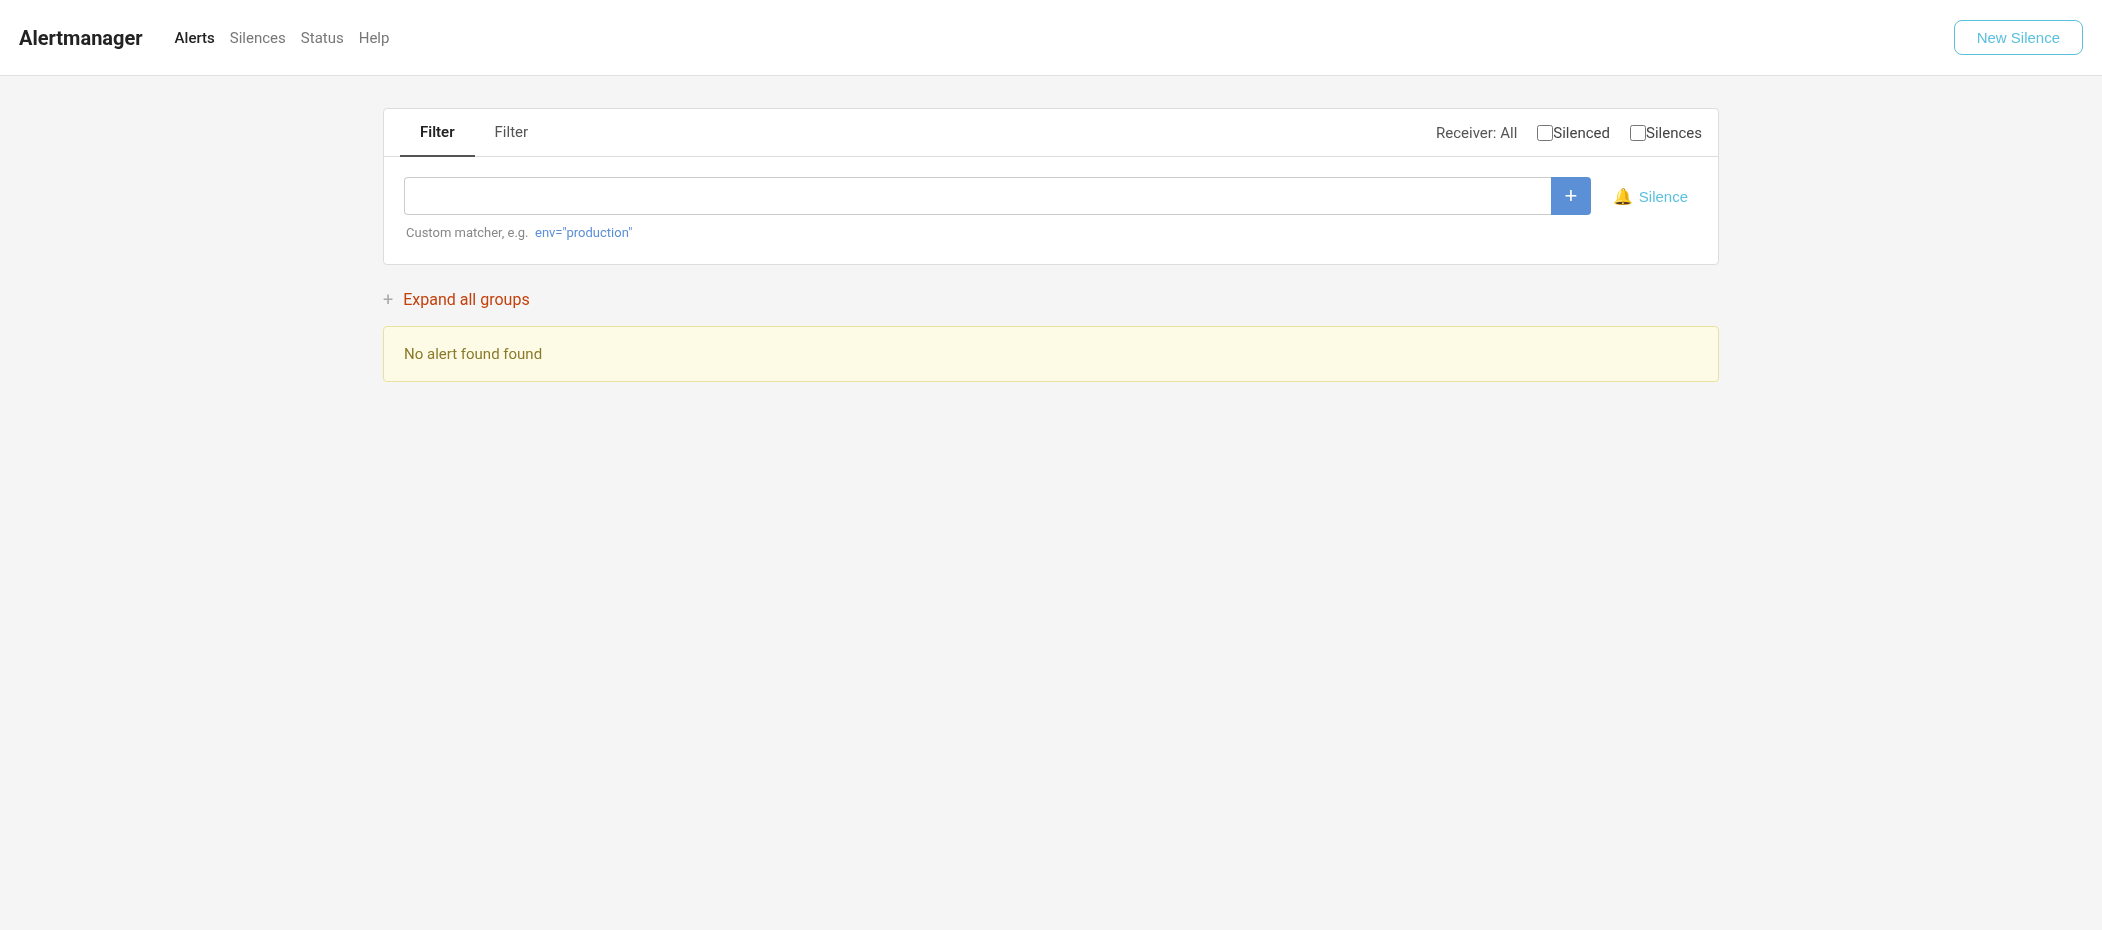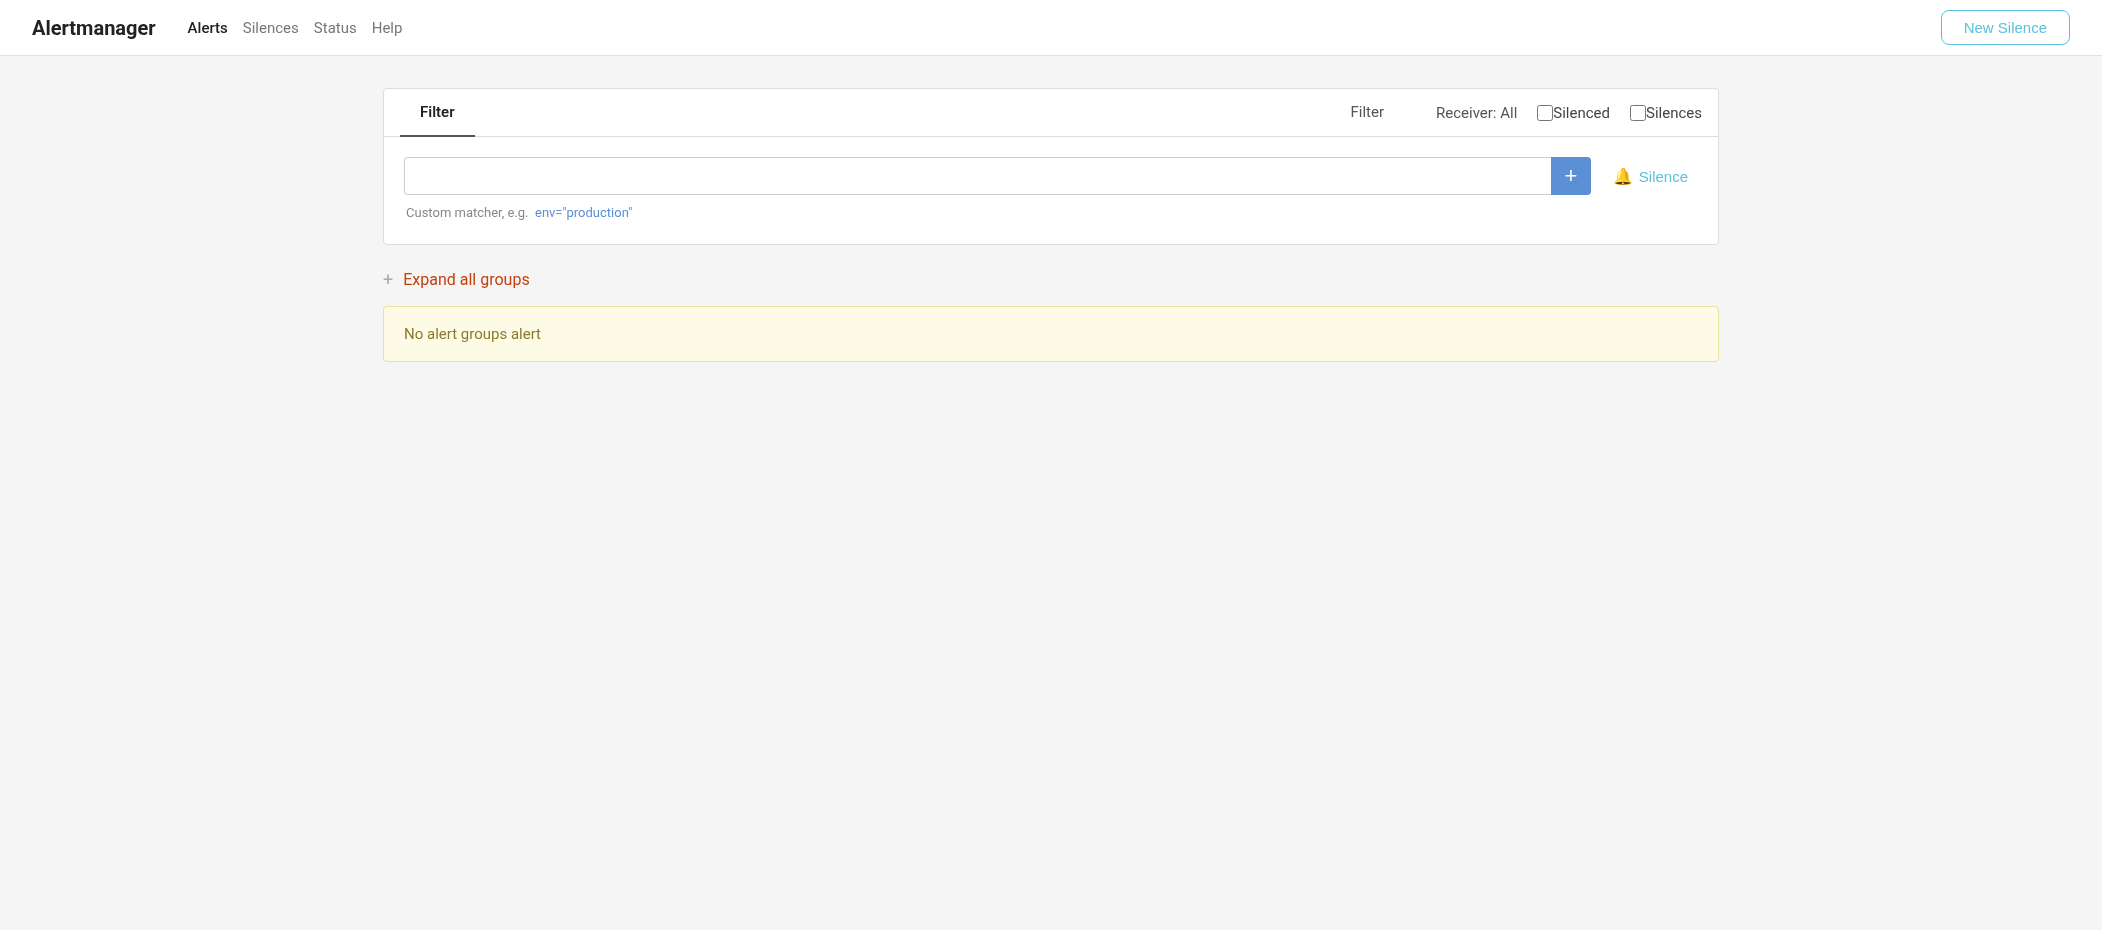--- a/index.html
+++ b/index.html
@@ -14,22 +14,22 @@
       color: #333;
       font-size: 15px;
     }
 
     
     .navbar {
       background: #ffffff;
       border-bottom: 1px solid #e0e0e0;
       display: flex;
       align-items: center;
-      padding: 0 32px;
-      height: 56px;
+      padding: 0 19px;
+      height: 76px;
     }
 
     .navbar-brand {
       font-size: 20px;
       font-weight: 700;
       color: #222;
       margin-right: 32px;
     }
 
     .navbar-nav {
@@ -256,21 +256,21 @@
   <div class="navbar-actions">
     <button class="btn-new-silence">New Silence</button>
   </div>
 </nav>
 
 <div class="main-content">
 
   <div class="card">
 
     <div class="tabs-row">
-      <div class="tabs" style="flex:1; border-bottom:none;justify-content:space-between;">
+      <div class="tabs" style="flex:1; border-bottom:none;">
         <div class="tab active">Filter</div>
         <div class="tab">Filter</div>
       </div>
       <div class="filter-controls">
         <span class="receiver-label">Receiver: All</span>
         <label class="checkbox-group">
           <input type="checkbox" style="">
           <span>Silenced</span>
         </label>
         <label class="checkbox-group">
@@ -302,16 +302,16 @@
     </div>
 
   </div>
 
   <div class="expand-row">
     <span class="expand-icon">+</span>
     <span class="expand-label">Expand all groups</span>
   </div>
 
   <div class="alert-warning">
-    <span>No alert groups alert</span>
+    <span>No alert found found</span>
   </div>
 
 </div>
 
 </body></html>

